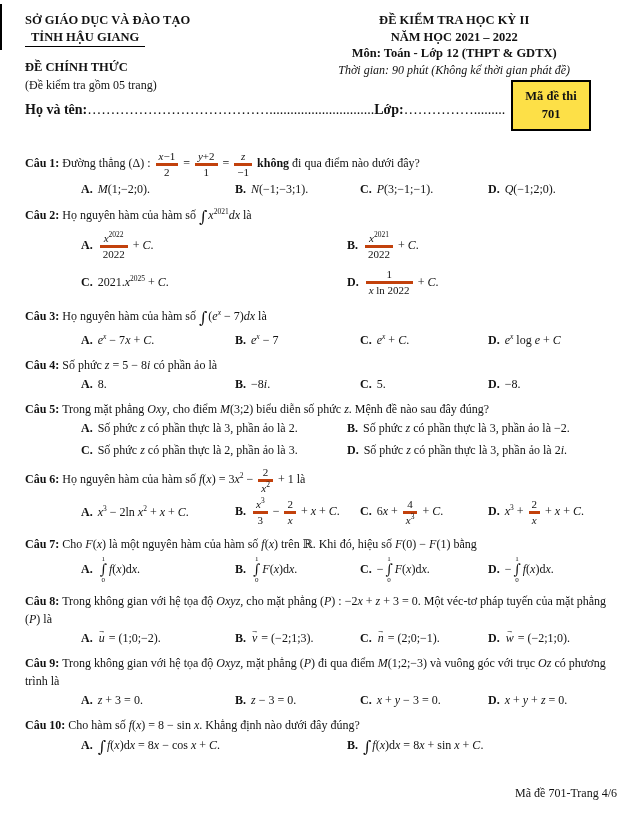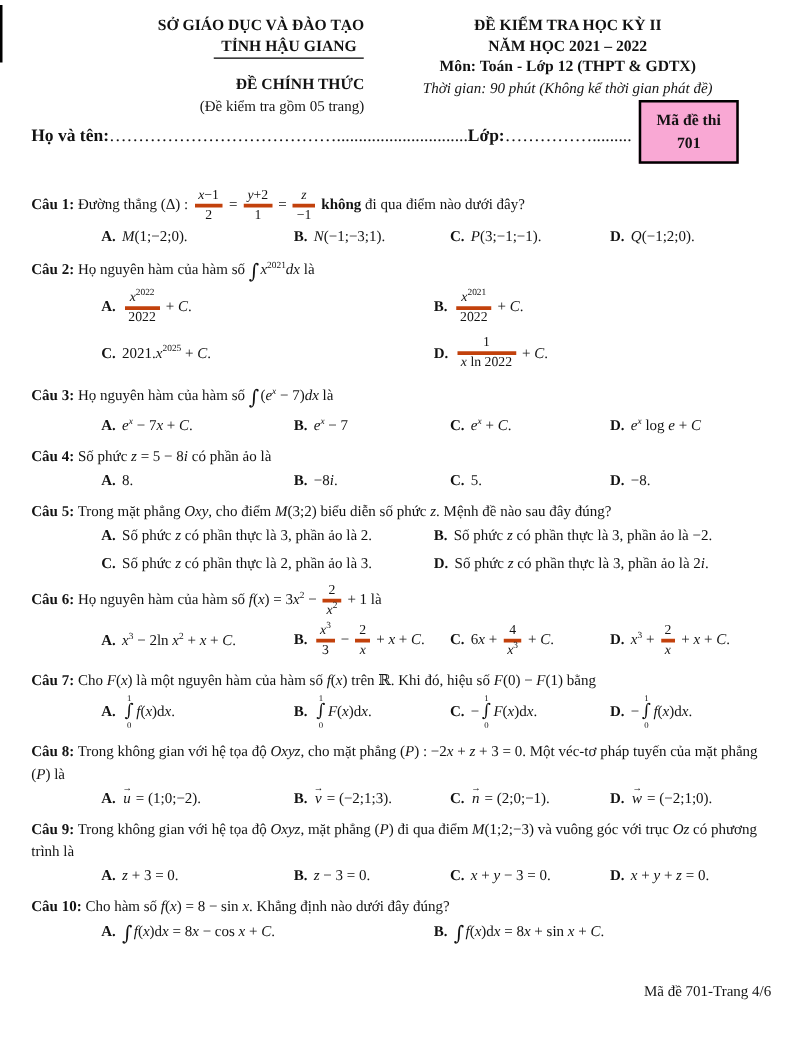--- a/index.html
+++ b/index.html
@@ -5,31 +5,31 @@
   html,body{margin:0;padding:0;}
   body{
     width:643px;height:830px;background:#ffffff;color:#121212;
     font-family:"Liberation Serif","DejaVu Serif",serif;font-size:12px;
     position:relative;overflow:hidden;
   }
   .page{padding:12px 26px 0 25px;position:relative;}
   .scan-mark{position:absolute;left:0;top:4px;width:2px;height:46px;background:#000;}
   
   .hdr{display:flex;width:100%;}
-  .hdr-left{width:45%;text-align:right;}
+  .hdr-left{width:45%;text-align:left;}
   .hdr-right{width:55%;text-align:center;}
   .hb{font-weight:bold;font-size:12.5px;line-height:1.32;}
   .underline{display:inline-block;border-bottom:1.4px solid #000;padding:0 6px 1px 6px;}
   .official{margin-top:12px;}
   .pages-note{font-size:12px;margin-top:2px;}
   .time-note{font-style:italic;font-size:12px;margin-top:1px;}
   .code-box{
     position:absolute;top:80px;left:511px;width:72px;
     border:2.5px solid #000;text-align:center;font-weight:bold;
-    padding:5px 2px 6px 2px;line-height:1.45;font-size:12.5px;background:#f9a8d4;
+    padding:5px 2px 6px 2px;line-height:1.45;font-size:12.5px;background:#fde047;
   }
   .name-row{margin-top:9px;font-size:14px;white-space:nowrap;overflow:hidden;}
   .name-row b{font-weight:bold;}
   
   #questions{margin-top:32px;}
   .question{margin-top:8px;}
   .stem{line-height:1.5;text-align:left;}
   .qlab{font-weight:bold;}
   .options{display:grid;margin-left:56px;margin-top:3px;row-gap:7px;column-gap:4px;align-items:center;}
   .cols4{grid-template-columns:150px 121px 124px auto;}

